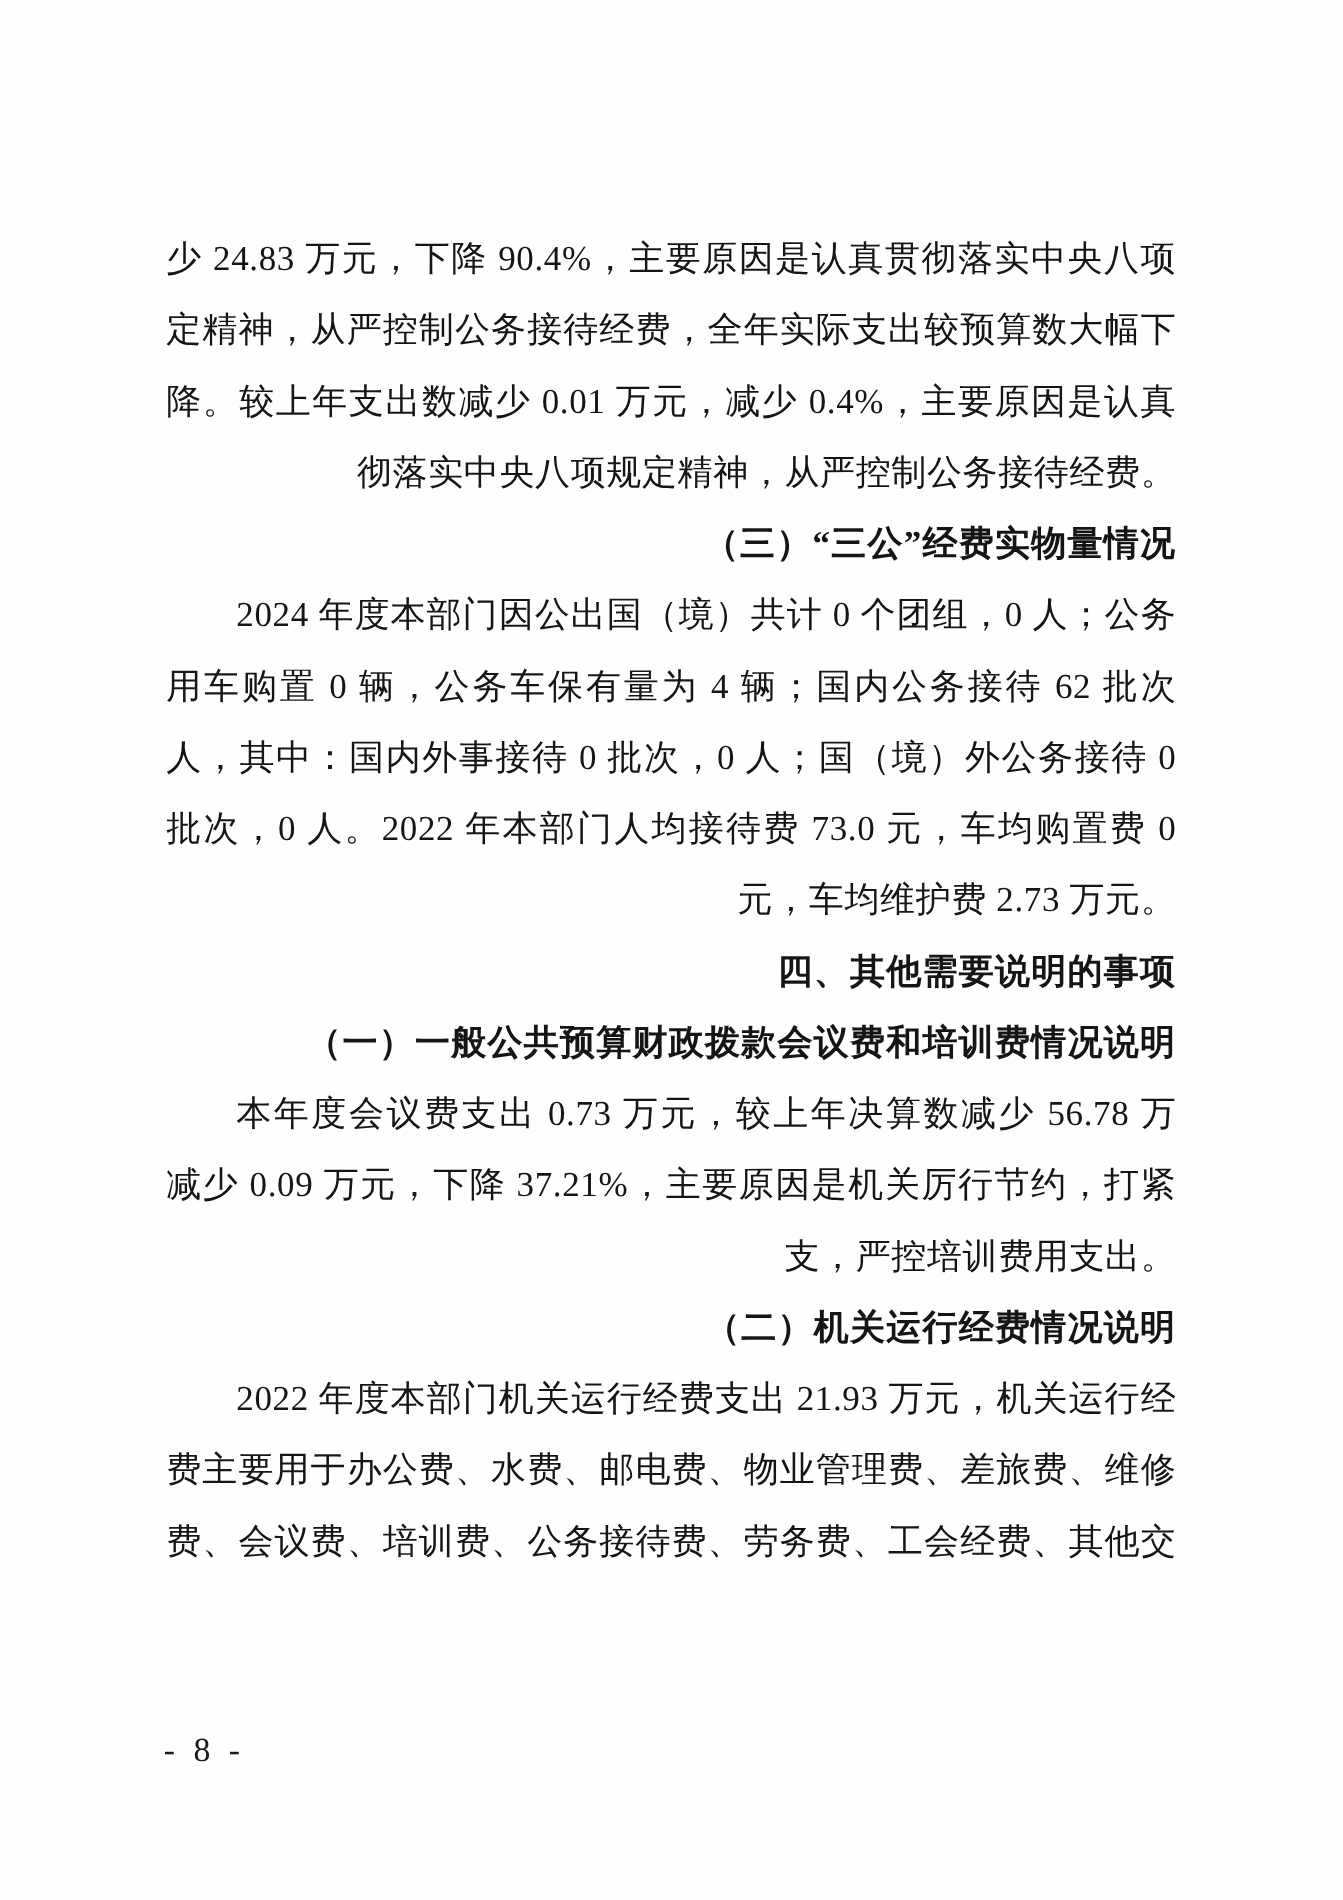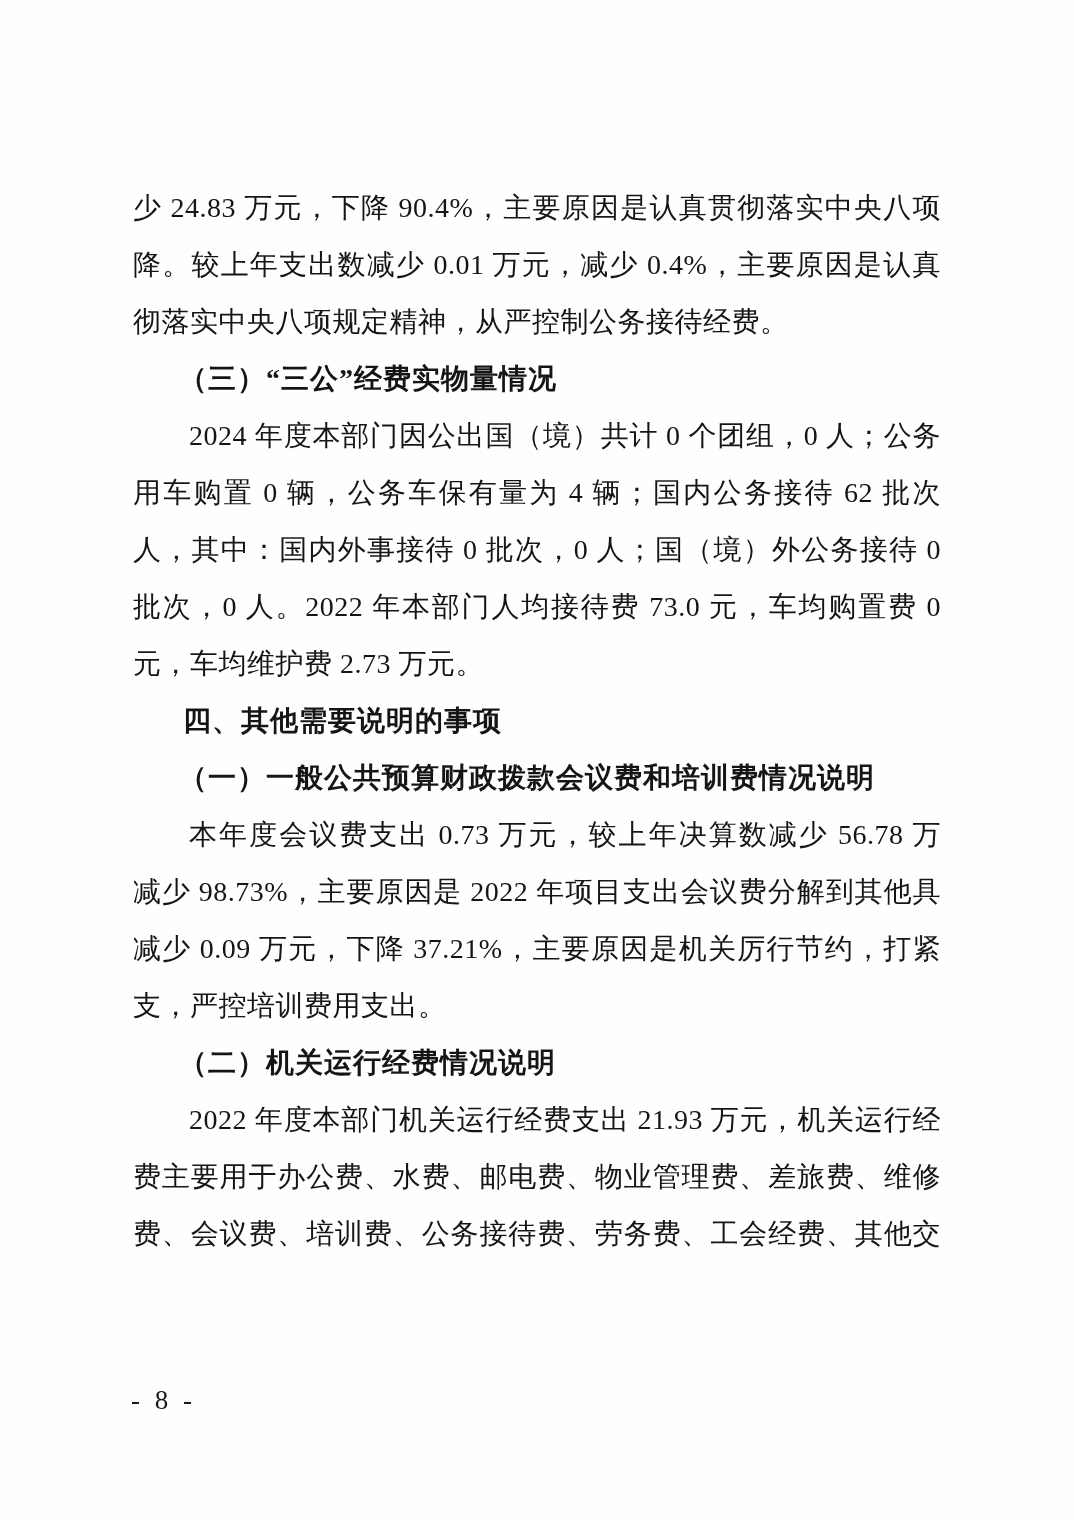--- a/index.html
+++ b/index.html
@@ -22,21 +22,21 @@
     position: absolute;
     left: 133px;
     top: 179px;
     width: 808px;
   }
   .line {
     font-size: 28px;
     line-height: 57px;
     height: 57px;
     overflow: hidden;
-    text-align: left;
+    text-align: right;
     letter-spacing: 0.5px;
   }
   .line.justify {
     text-align: justify;
     text-align-last: justify;
   }
   .line.indent {
     text-indent: 56px;
   }
   .line.heading-kai {
@@ -59,32 +59,32 @@
     letter-spacing: 4px;
     color: #1a1a1a;
   }
 </style>
 </head>
 <body>
 
 <div class="page">
   <main class="doc-body" id="doc-body">
       <div class="line body justify">少 24.83 万元，下降 90.4%，主要原因是认真贯彻落实中央八项规</div>
+      <div class="line body justify">定精神，从严控制公务接待经费，全年实际支出较预算数大幅下</div>
       <div class="line body justify">降。较上年支出数减少 0.01 万元，减少 0.4%，主要原因是认真贯</div>
       <div class="line body">彻落实中央八项规定精神，从严控制公务接待经费。</div>
       <div class="line heading-kai indent">（三）“三公”经费实物量情况</div>
       <div class="line body indent justify">2024 年度本部门因公出国（境）共计 0 个团组，0 人；公务</div>
       <div class="line body justify">用车购置 0 辆，公务车保有量为 4 辆；国内公务接待 62 批次 363</div>
       <div class="line body justify">人，其中：国内外事接待 0 批次，0 人；国（境）外公务接待 0</div>
       <div class="line body justify">批次，0 人。2022 年本部门人均接待费 73.0 元，车均购置费 0 万</div>
       <div class="line body">元，车均维护费 2.73 万元。</div>
       <div class="line heading-hei indent">四、其他需要说明的事项</div>
       <div class="line heading-kai indent">（一）一般公共预算财政拨款会议费和培训费情况说明</div>
       <div class="line body indent justify">本年度会议费支出 0.73 万元，较上年决算数减少 56.78 万元，</div>
-      <div class="line body justify">减少 98.73%，主要原因是 2022 年项目支出会议费分解到其他具</div>
       <div class="line body justify">减少 0.09 万元，下降 37.21%，主要原因是机关厉行节约，打紧开</div>
       <div class="line body">支，严控培训费用支出。</div>
       <div class="line heading-kai indent">（二）机关运行经费情况说明</div>
       <div class="line body indent justify">2022 年度本部门机关运行经费支出 21.93 万元，机关运行经</div>
       <div class="line body justify">费主要用于办公费、水费、邮电费、物业管理费、差旅费、维修</div>
       <div class="line body justify">费、会议费、培训费、公务接待费、劳务费、工会经费、其他交</div>
     </main>
   <footer class="page-number">- 8 -</footer>
 </div>
 

